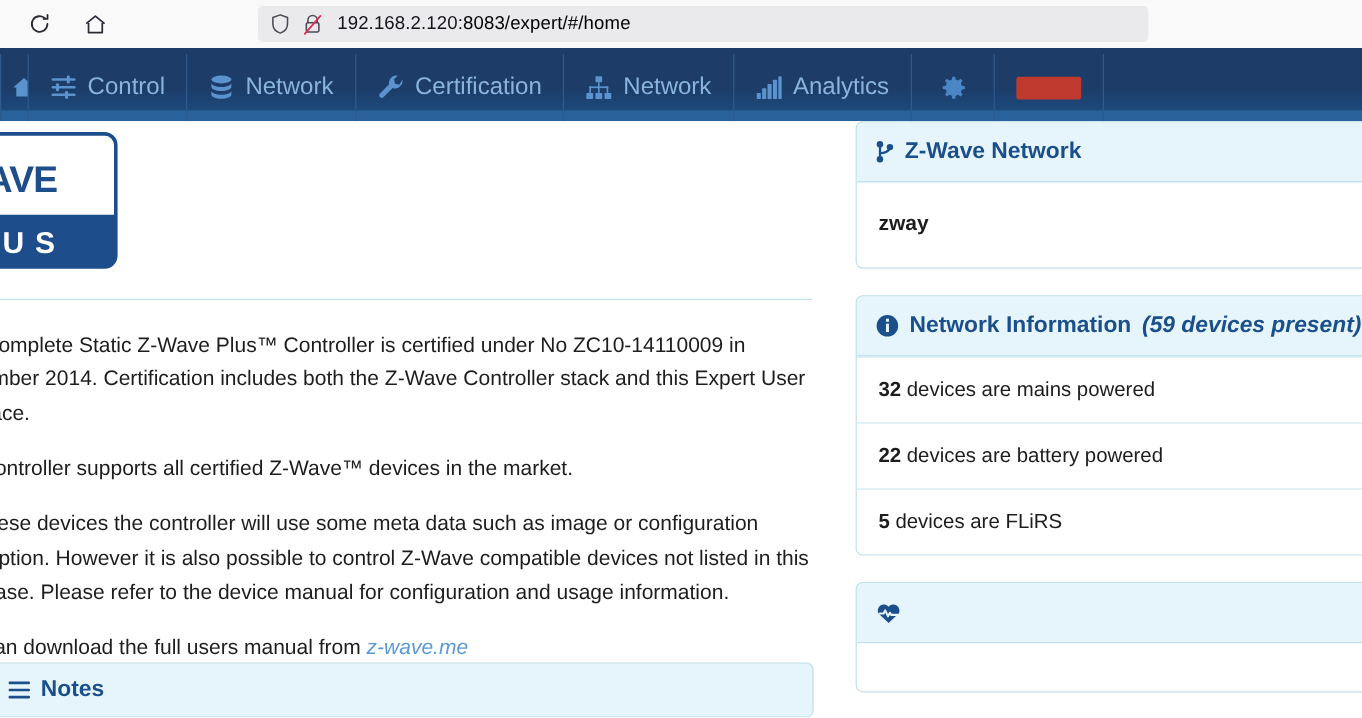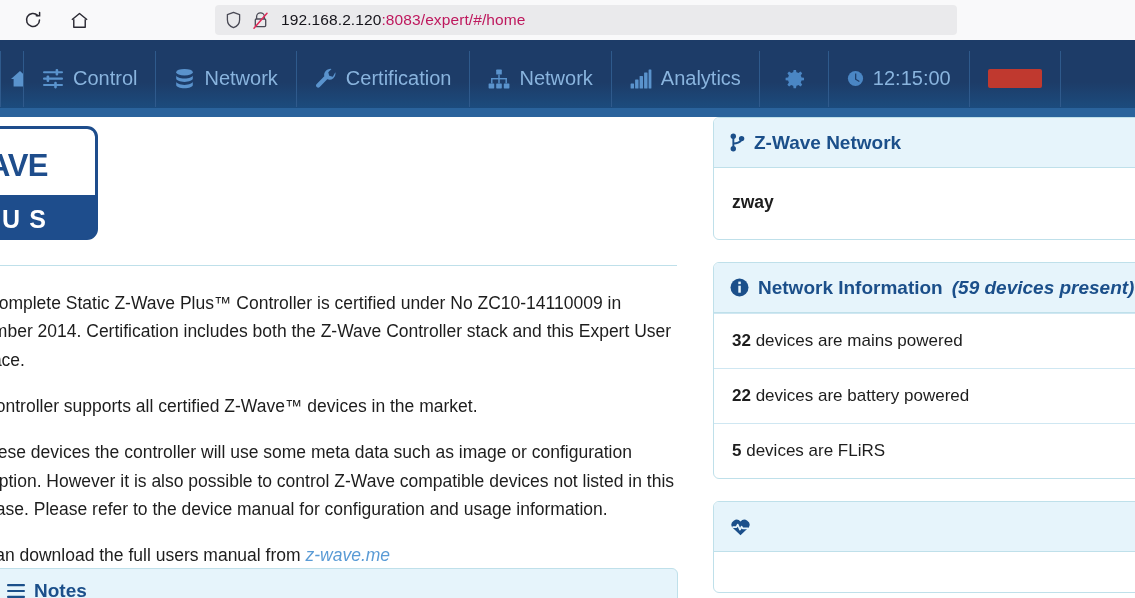--- a/index.html
+++ b/index.html
@@ -42,28 +42,28 @@
     padding: 0 10px;
   }
   .urlbar .shield { margin-right: 10px; display:flex; }
   .urlbar .lock   { margin-right: 12px; display:flex; }
   .url-text {
     font-size: 15.5px;
     color: #15141a;
     letter-spacing: 0.1px;
     white-space: nowrap;
   }
-  .url-text .dim { color: #be185d; }
+  .url-text .dim { color: #000000; }
 
   
   .appnav {
-    height: 77px;
+    height: 61px;
     background: linear-gradient(to bottom, #1d3c68 0%, #1d3c68 55%, #1b5185 100%);
     display: flex;
-    align-items: center;
+    align-items: flex-end;
     position: relative;
     overflow: hidden;
   }
   .appnav::after {
     content: "";
     position: absolute;
     left: 0; right: 0; bottom: 0;
     height: 9px;
     background: #2a639c;
   }
@@ -370,29 +370,20 @@
   </div>
 
   <div class="nav-item nav-gear">
     <span class="ico">
       <svg width="24" height="24" viewBox="0 0 24 24" fill="#4a86c4">
         <path d="M12 8.1a3.9 3.9 0 1 0 0 7.8 3.9 3.9 0 0 0 0-7.8zm10 5.1v-2.4l-2.5-.4a7.8 7.8 0 0 0-.8-2l1.5-2.1-1.7-1.7-2.1 1.5a7.8 7.8 0 0 0-2-.8L14 3h-2.4l-.4 2.3a7.8 7.8 0 0 0-2 .8L7.1 4.6 5.4 6.3l1.5 2.1a7.8 7.8 0 0 0-.8 2L3.6 10.8v2.4l2.5.4c.2.7.5 1.4.8 2l-1.5 2.1 1.7 1.7 2.1-1.5c.6.4 1.3.6 2 .8l.4 2.5h2.4l.4-2.5c.7-.2 1.4-.5 2-.8l2.1 1.5 1.7-1.7-1.5-2.1c.4-.6.6-1.3.8-2z"></path>
       </svg>
     </span>
   </div>
 
-  <div class="nav-item nav-clock">
-    <span class="ico">
-      <svg width="17" height="17" viewBox="0 0 17 17" fill="#4a86c4">
-        <circle cx="8.5" cy="8.5" r="7.6"></circle>
-        <path d="M8.1 3.6h1.2v5.3l3.4 2-0.7 1.1-4-2.4z" fill="#1d3c68"></path>
-      </svg>
-    </span>
-    <span class="nav-label">12:15:00</span>
-  </div>
 
   <div class="nav-item nav-jobs">
     <span class="jobs-badge"></span>
   </div>
 </div>
 
 <div class="page">
 
   <div class="left-col">
 

